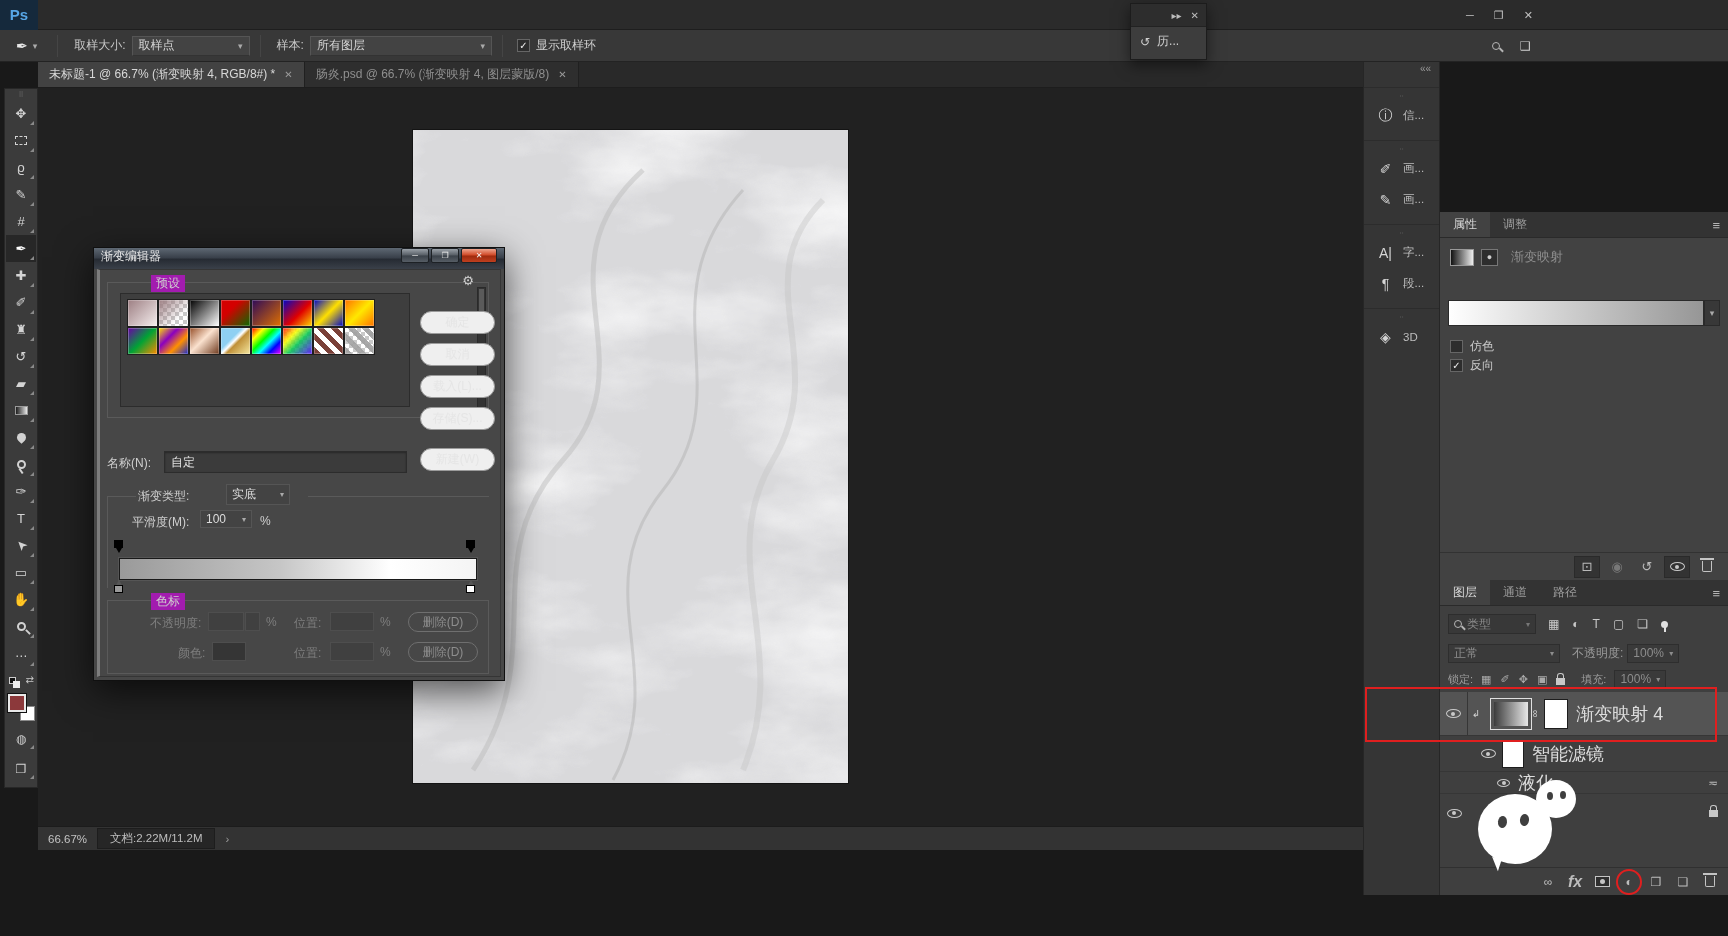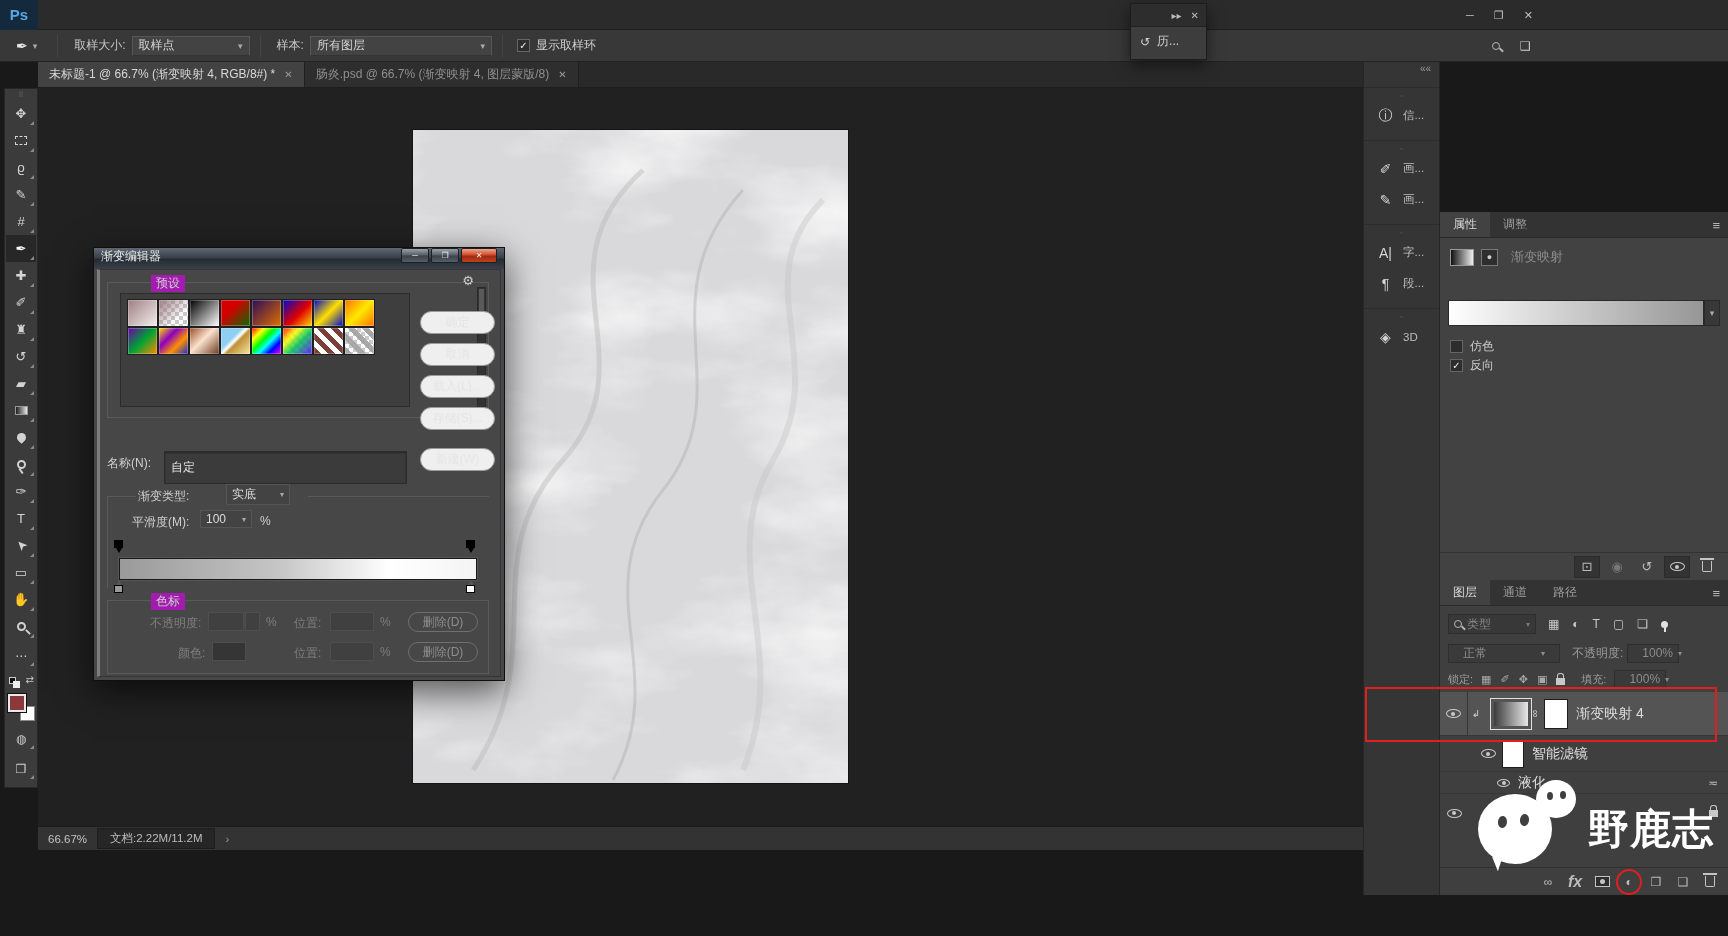--- a/index.html
+++ b/index.html
@@ -145,26 +145,26 @@
   .pf-it.mut{color:#787878}
 
   .layers-panel{top:580px;height:315px;background:#3f3f3f}
   .lp-filter{position:absolute;left:0;top:28px;width:100%;height:32px;display:flex;align-items:center;padding:0 8px;gap:0}
   .lp-search{width:88px;height:20px;background:#383838;border:1px solid #2d2d2d;display:flex;align-items:center;gap:5px;padding:0 5px;color:#8a8a8a}
   .lp-ficons{display:flex;align-items:center;gap:13px;margin-left:12px;color:#c9c9c9;font-size:12px}
   .lp-row{position:absolute;left:0;width:100%;display:flex;align-items:center;padding:0 8px;color:#9a9a9a}
   .lp-blend{top:60px;height:26px}
   .lp-lock{top:86px;height:26px;gap:8px}
   .lk{font-size:11px;color:#9f9f9f}
-  .lp-vdd{height:19px;background:#3a3a3a;border:1px solid #2e2e2e;display:inline-flex;align-items:center;gap:5px;padding:0 14px;color:#8d8d8d}
+  .lp-vdd{height:19px;background:#3a3a3a;border:1px solid #2e2e2e;display:inline-flex;align-items:center;gap:5px;padding:0 5px;color:#8d8d8d}
   .layers-list{position:absolute;left:0;top:112px;width:100%}
   .lrow{display:flex;align-items:center;border-bottom:1px solid #363636;position:relative}
   .lrow .eyebox{width:28px;display:flex;justify-content:center;border-right:1px solid #363636;align-self:stretch;align-items:center;flex:none}
   .lrow.sel{background:#545454}
-  .lrow .nm{font-size:14px;color:#dcdcdc;margin-left:8px;white-space:nowrap}
+  .lrow .nm{font-size:18px;color:#dcdcdc;margin-left:8px;white-space:nowrap}
   .gm-thumb{width:34px;height:24px;background:linear-gradient(90deg,#3c3c3c,#e8e8e8);outline:1px solid #e0e0e0;outline-offset:3px;margin-left:14px;flex:none}
   .mask-thumb{width:24px;height:30px;background:#fff;border:1px solid #1d1d1d;flex:none}
   .chainic{color:#cfcfcf;font-size:11px;display:inline-block;transform:rotate(90deg);margin:0 4px;flex:none}
   .clipic{color:#cfcfcf;font-size:10px;margin-left:4px;flex:none}
   .so-thumb{width:26px;height:34px;background:linear-gradient(160deg,#7c5a78,#2e2440 38%,#8a5a7a 62%,#3a2a50);border:1px solid #1d1d1d;position:relative;margin-left:4px;flex:none}
   .so-badge{position:absolute;right:-3px;bottom:-3px;width:11px;height:11px;background:#e8e8e8;border:1px solid #555;display:grid;place-items:center;font-size:7px;color:#333}
   .rgt{margin-left:auto;display:flex;align-items:center;gap:6px;color:#b9b9b9;padding-right:10px}
   .lp-bottom{position:absolute;left:0;bottom:0;width:100%;height:28px;border-top:1px solid #303030;display:flex;align-items:center;justify-content:flex-end;gap:11px;padding-right:10px;color:#bdbdbd}
   .lb-it{position:relative;min-width:16px;height:20px;display:grid;place-items:center;font-size:12px}
   .lb-it .fxt{font-style:italic;font-weight:bold;font-size:16px}
@@ -368,21 +368,21 @@
           </div>
         <div class="preset-sb"></div>
       </div>
 
       <button class="btn" style="top:41px" type="button">确定</button>
       <button class="btn" style="top:73px" type="button">取消</button>
       <button class="btn" style="top:105px" type="button">载入(L)...</button>
       <button class="btn" style="top:137px" type="button">存储(S)...</button>
 
       <span style="position:absolute;left:7px;top:185px">名称(N):</span>
-      <div class="fld" style="position:absolute;left:64px;top:181px;width:243px;height:33px">自定</div>
+      <div class="fld" style="position:absolute;left:64px;top:181px;width:243px;height:22px">自定</div>
       <button class="btn" style="top:178px" type="button">新建(W)</button>
 
       <div class="grp" style="left:7px;top:226px;width:382px;height:92px;border-bottom:none;border-top:none;border-right:none">
         <div style="position:absolute;left:0;top:0;width:28px;border-top:1px solid #5a5a5a"></div>
         <div style="position:absolute;left:200px;right:0;top:0;border-top:1px solid #5a5a5a"></div>
         <span style="position:absolute;left:30px;top:-8px">渐变类型:</span>
         <span class="mini-dd" style="position:absolute;left:118px;top:-12px;width:64px;justify-content:space-between">
           <span>实底</span>
             <span class="car">▾</span>
         </span>
@@ -643,16 +643,15 @@
   <div class="wm">
     <span class="wm-b1">
       <i style="left:20px;top:22px"></i>
         <i style="left:42px;top:20px"></i>
     </span>
     <span class="wm-tail"></span>
     <span class="wm-b2">
       <i style="left:11px;top:12px"></i>
         <i style="left:24px;top:11px"></i>
     </span>
-    <span class="wm-text">野鹿志</span>
   </div>
 
 </div>
 
 </body></html>

